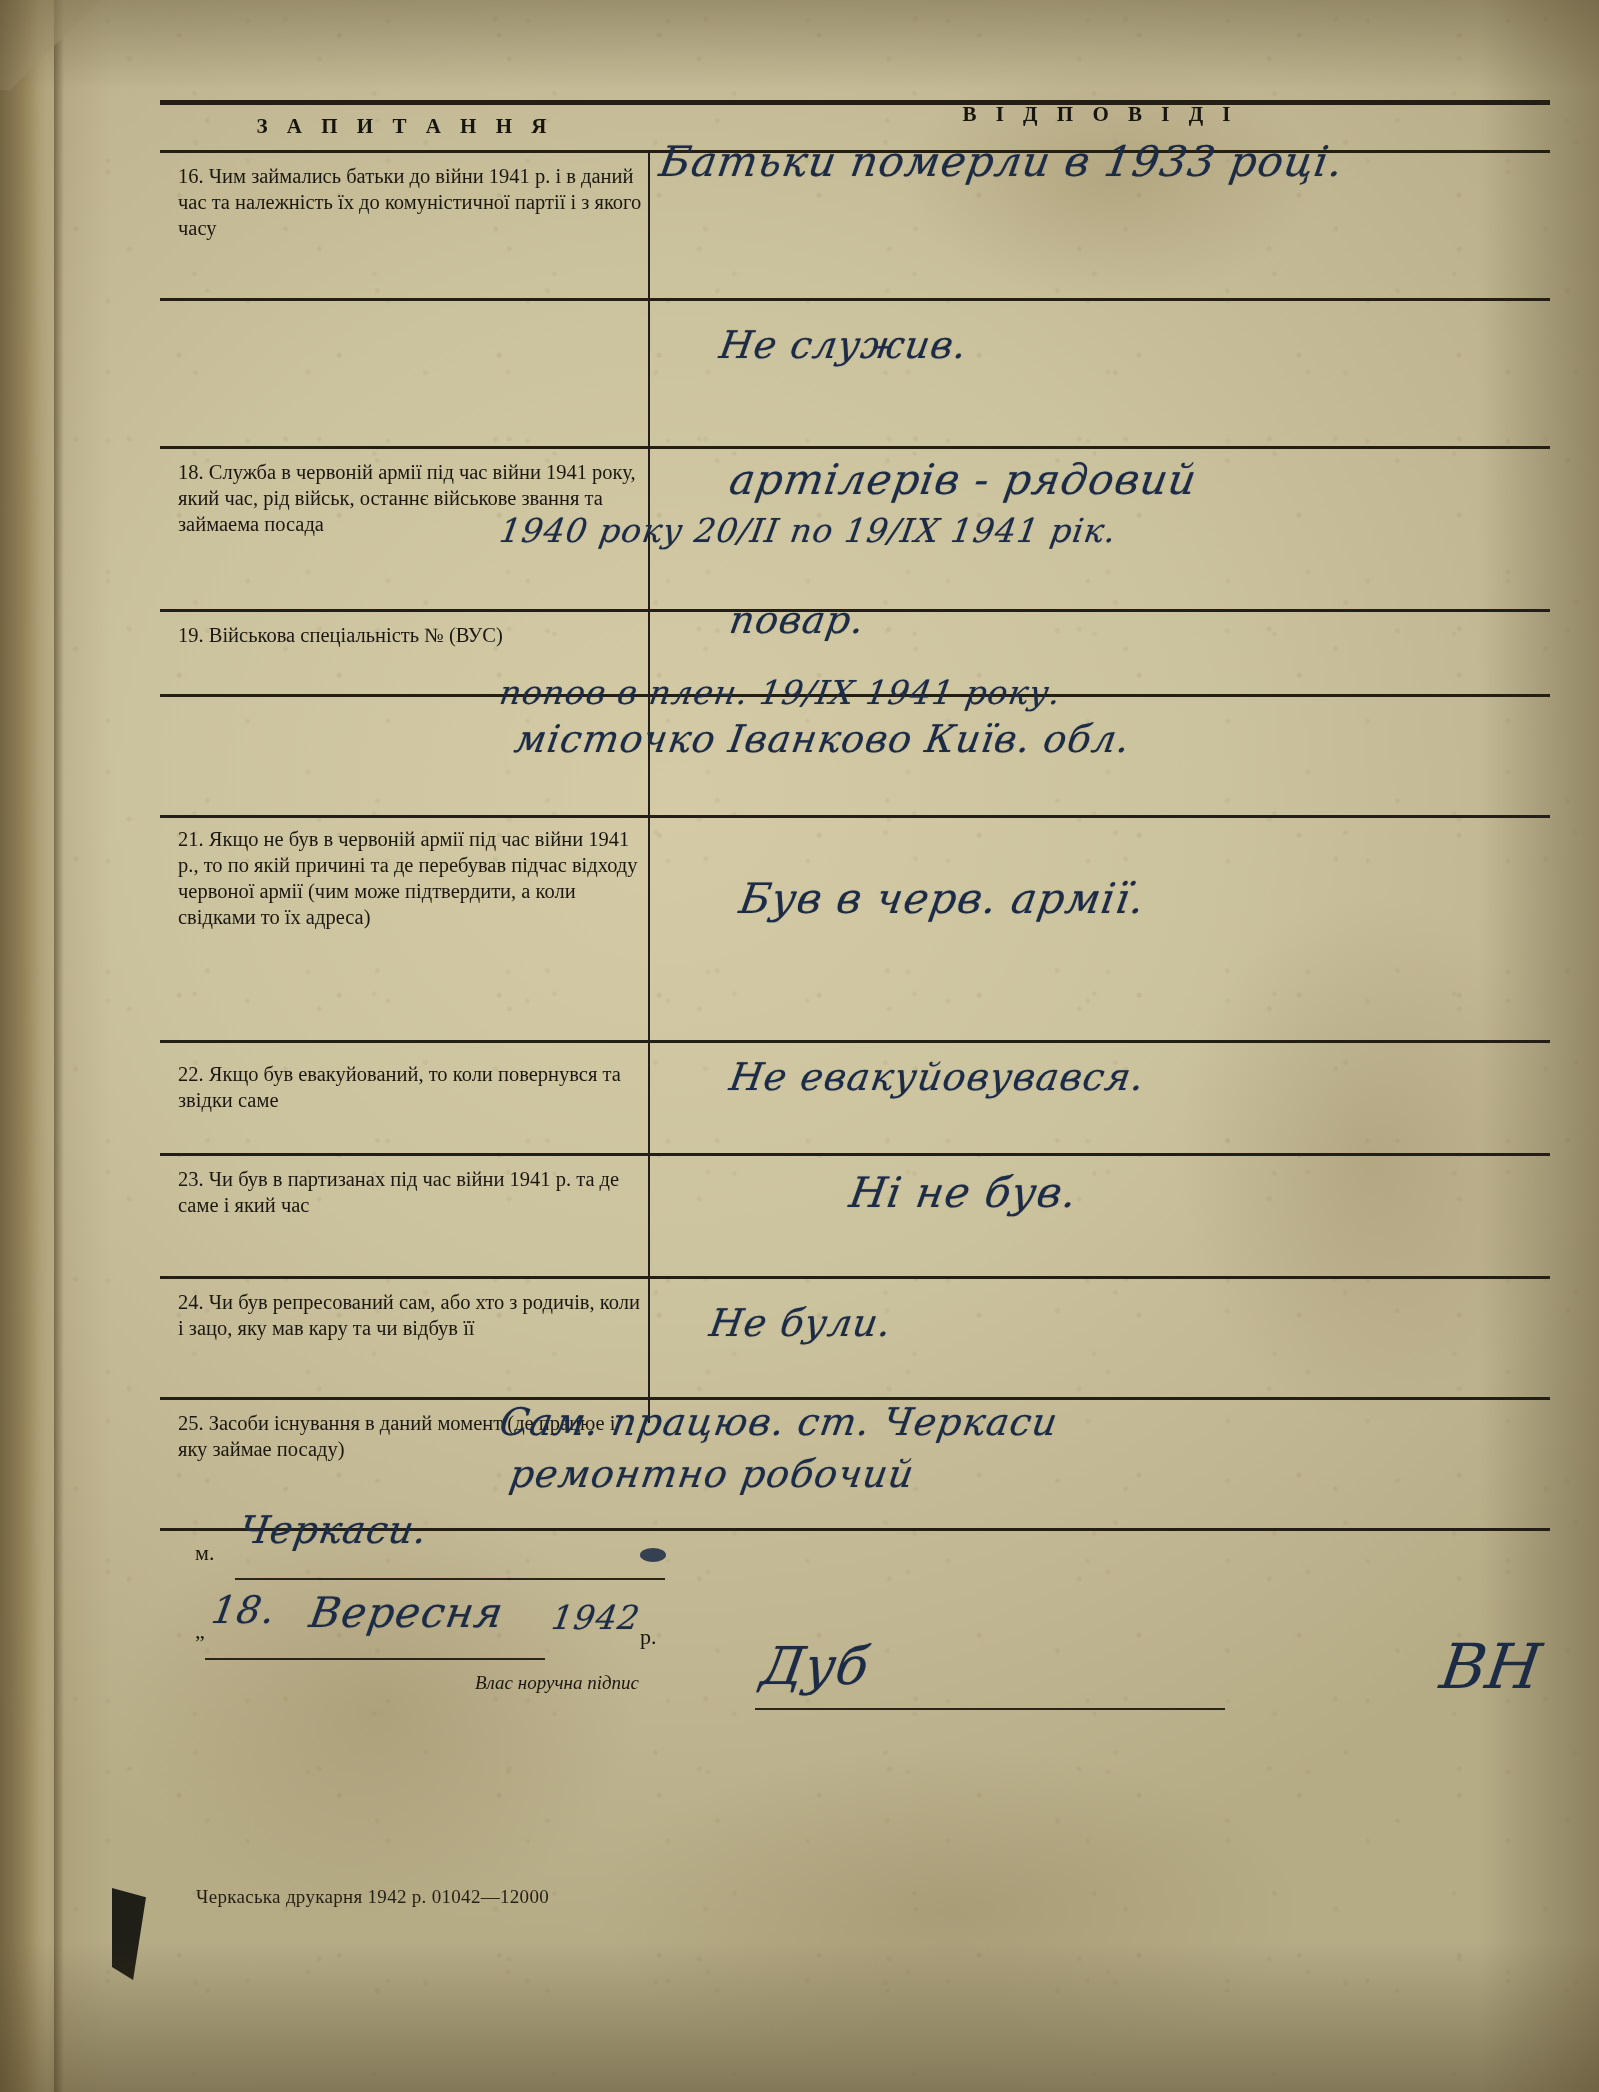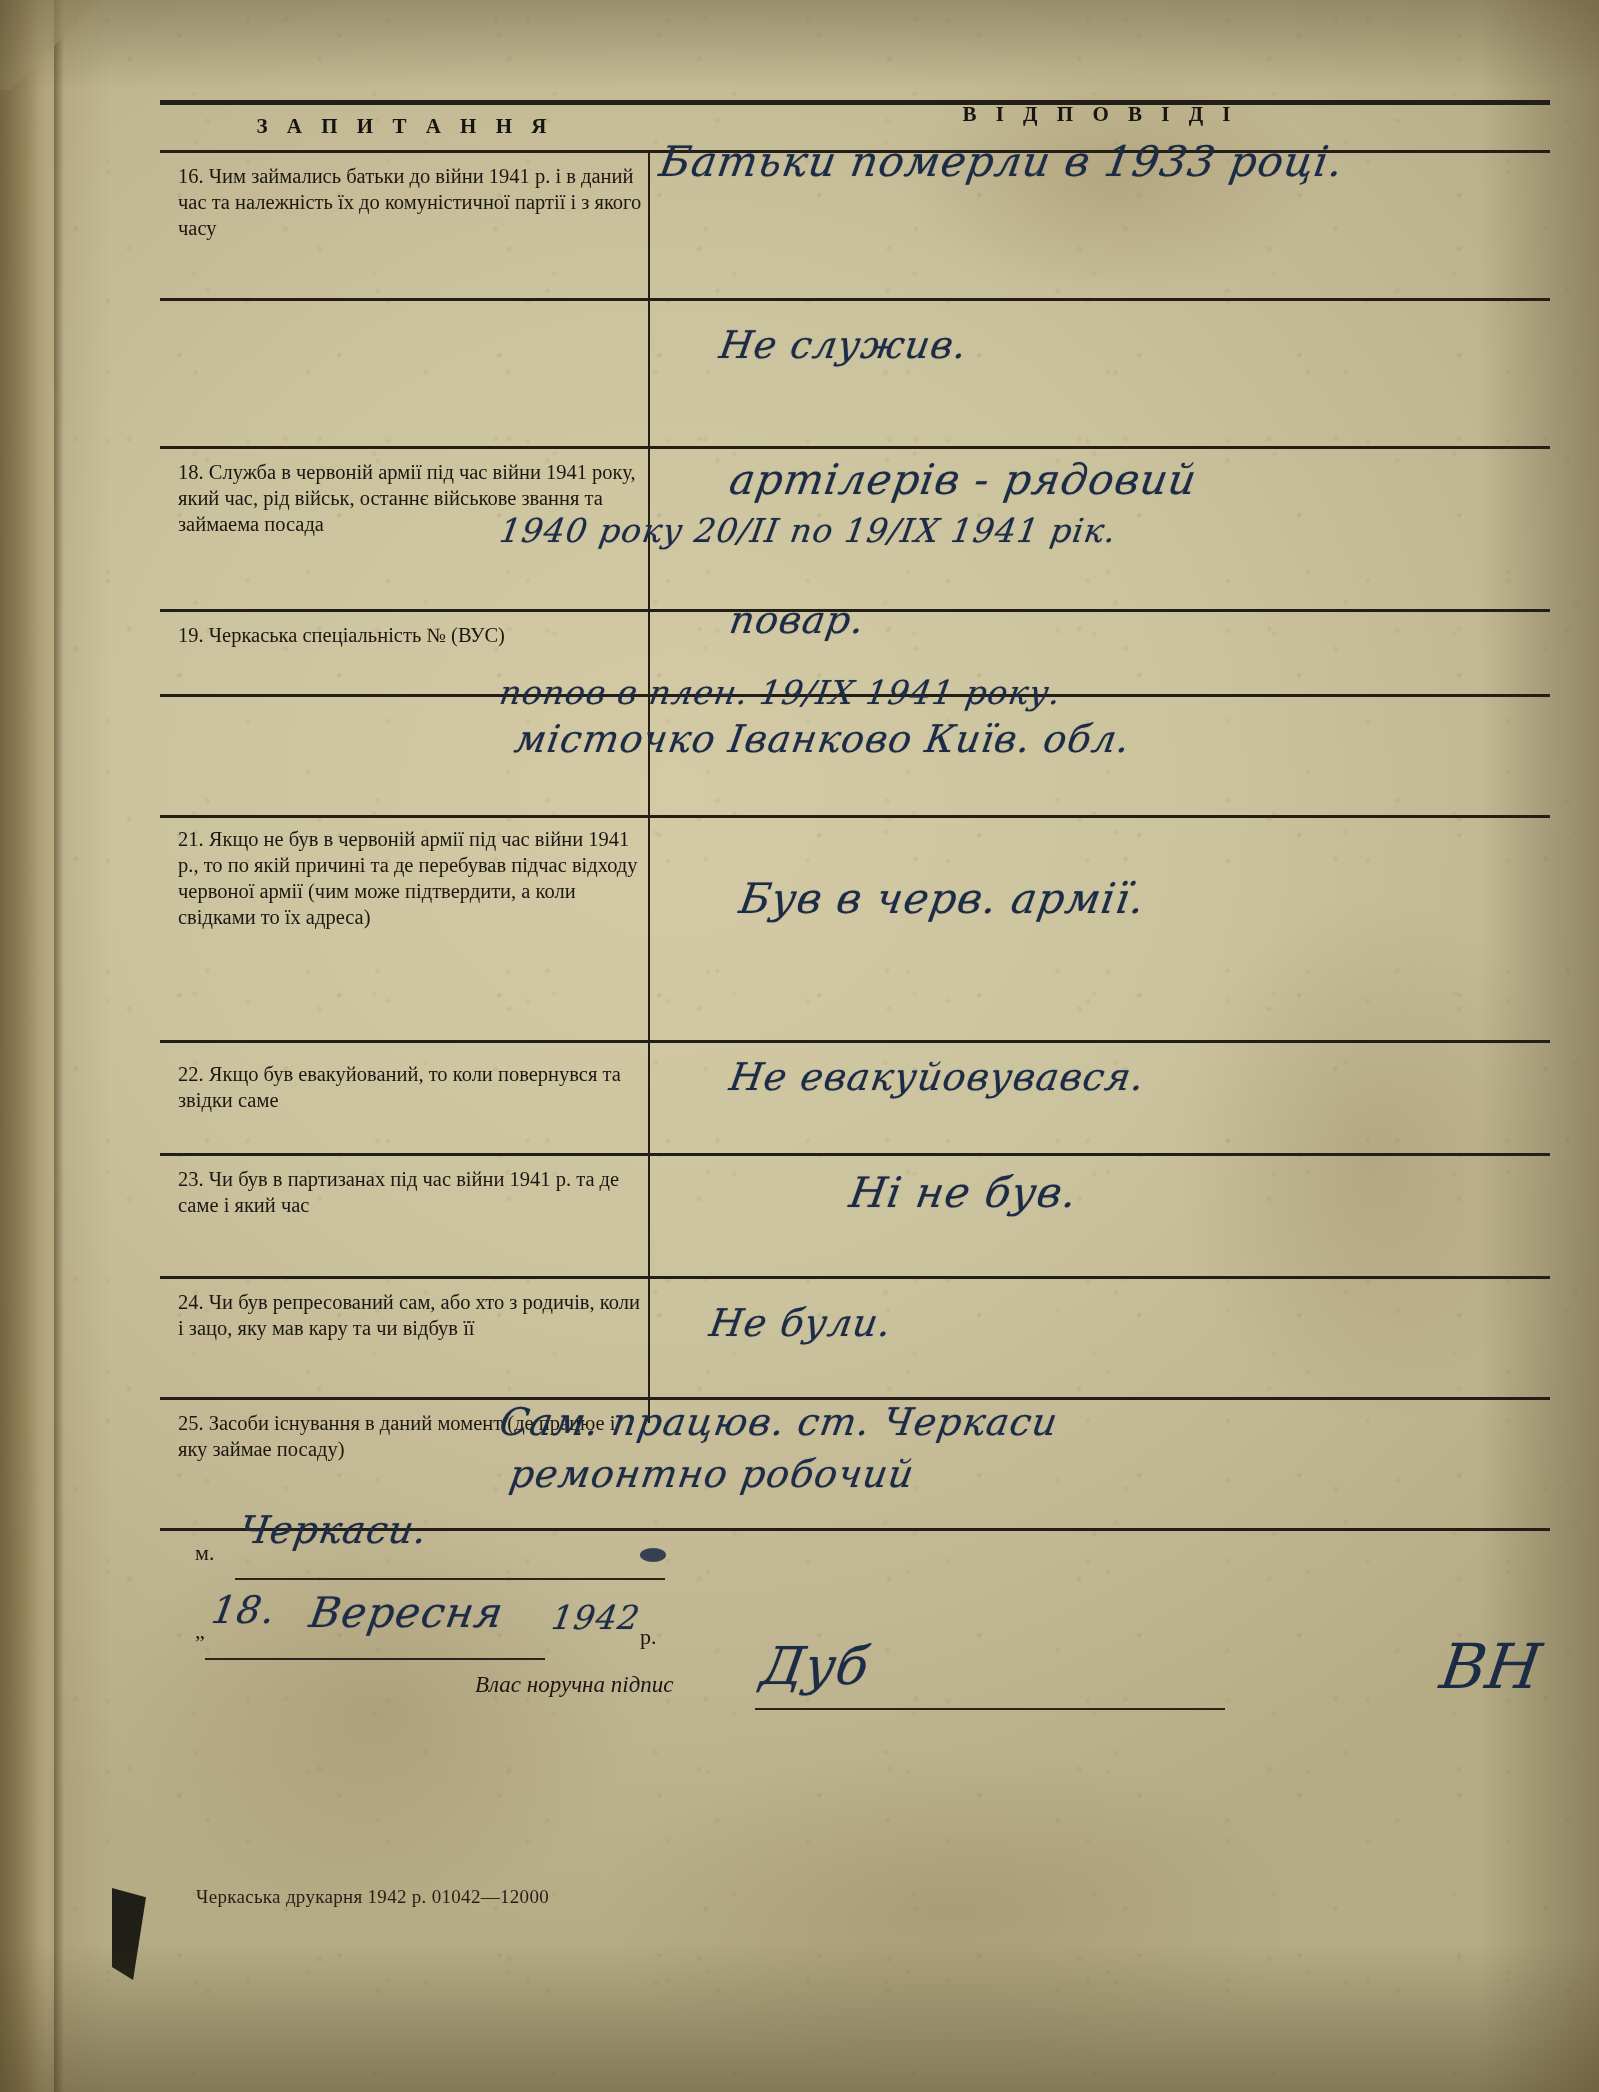--- a/index.html
+++ b/index.html
@@ -195,21 +195,21 @@
       </div>
       <div class="ans" style="top:62px;left:340px;">
         <span class="hw sm">1940 року 20/ІІ по 19/ІХ 1941 рік.</span>
       </div>
     </div>
     <div class="rule" style="top:509px;width:1390px;height:3px;"></div>
 
     <div class="row" style="top:512px;height:82px;">
       <div class="q">
         <span class="num">19.</span>
-        <span>Черкаська спеціальність № (ВУС)</span>
+        <span>Військова спеціальність № (ВУС)</span>
       </div>
       <div class="ans" style="top:-14px;left:570px;">
         <span class="hw">повар.</span>
       </div>
     </div>
     <div class="rule" style="top:594px;width:1390px;height:3px;"></div>
 
     <div class="row" style="top:597px;height:118px;">
       <div class="ans" style="top:-24px;left:340px;">
         <span class="hw sm">попов в плен. 19/ІХ 1941 року.</span>
@@ -299,21 +299,21 @@
   </div>
   <div class="foot" style="top:1598px;left:552px;">
     <span class="hw sm">1942</span>
   </div>
   <div class="foot" style="top:1624px;left:640px;">
     <span class="lbl">р.</span>
   </div>
   <div class="sig-line" style="position:absolute;left:205px;top:1658px;width:340px;"></div>
 
   <div class="foot" style="top:1672px;left:475px;">
-    <span class="lbl" style="font-style:italic;font-size:23px;">Влас норучна підпис</span>
+    <span class="lbl" style="font-style:italic;font-size:19px;">Влас норучна підпис</span>
   </div>
   <div class="foot" style="top:1636px;left:762px;">
     <span class="hw lg" style="font-size:52px;">Дуб</span>
   </div>
   <div class="sig-line" style="position:absolute;left:755px;top:1708px;width:470px;"></div>
 
   <div class="mark-right">ВН</div>
 
   <div class="imprint">Черкаська друкарня 1942 р. 01042—12000</div>
 </div>

